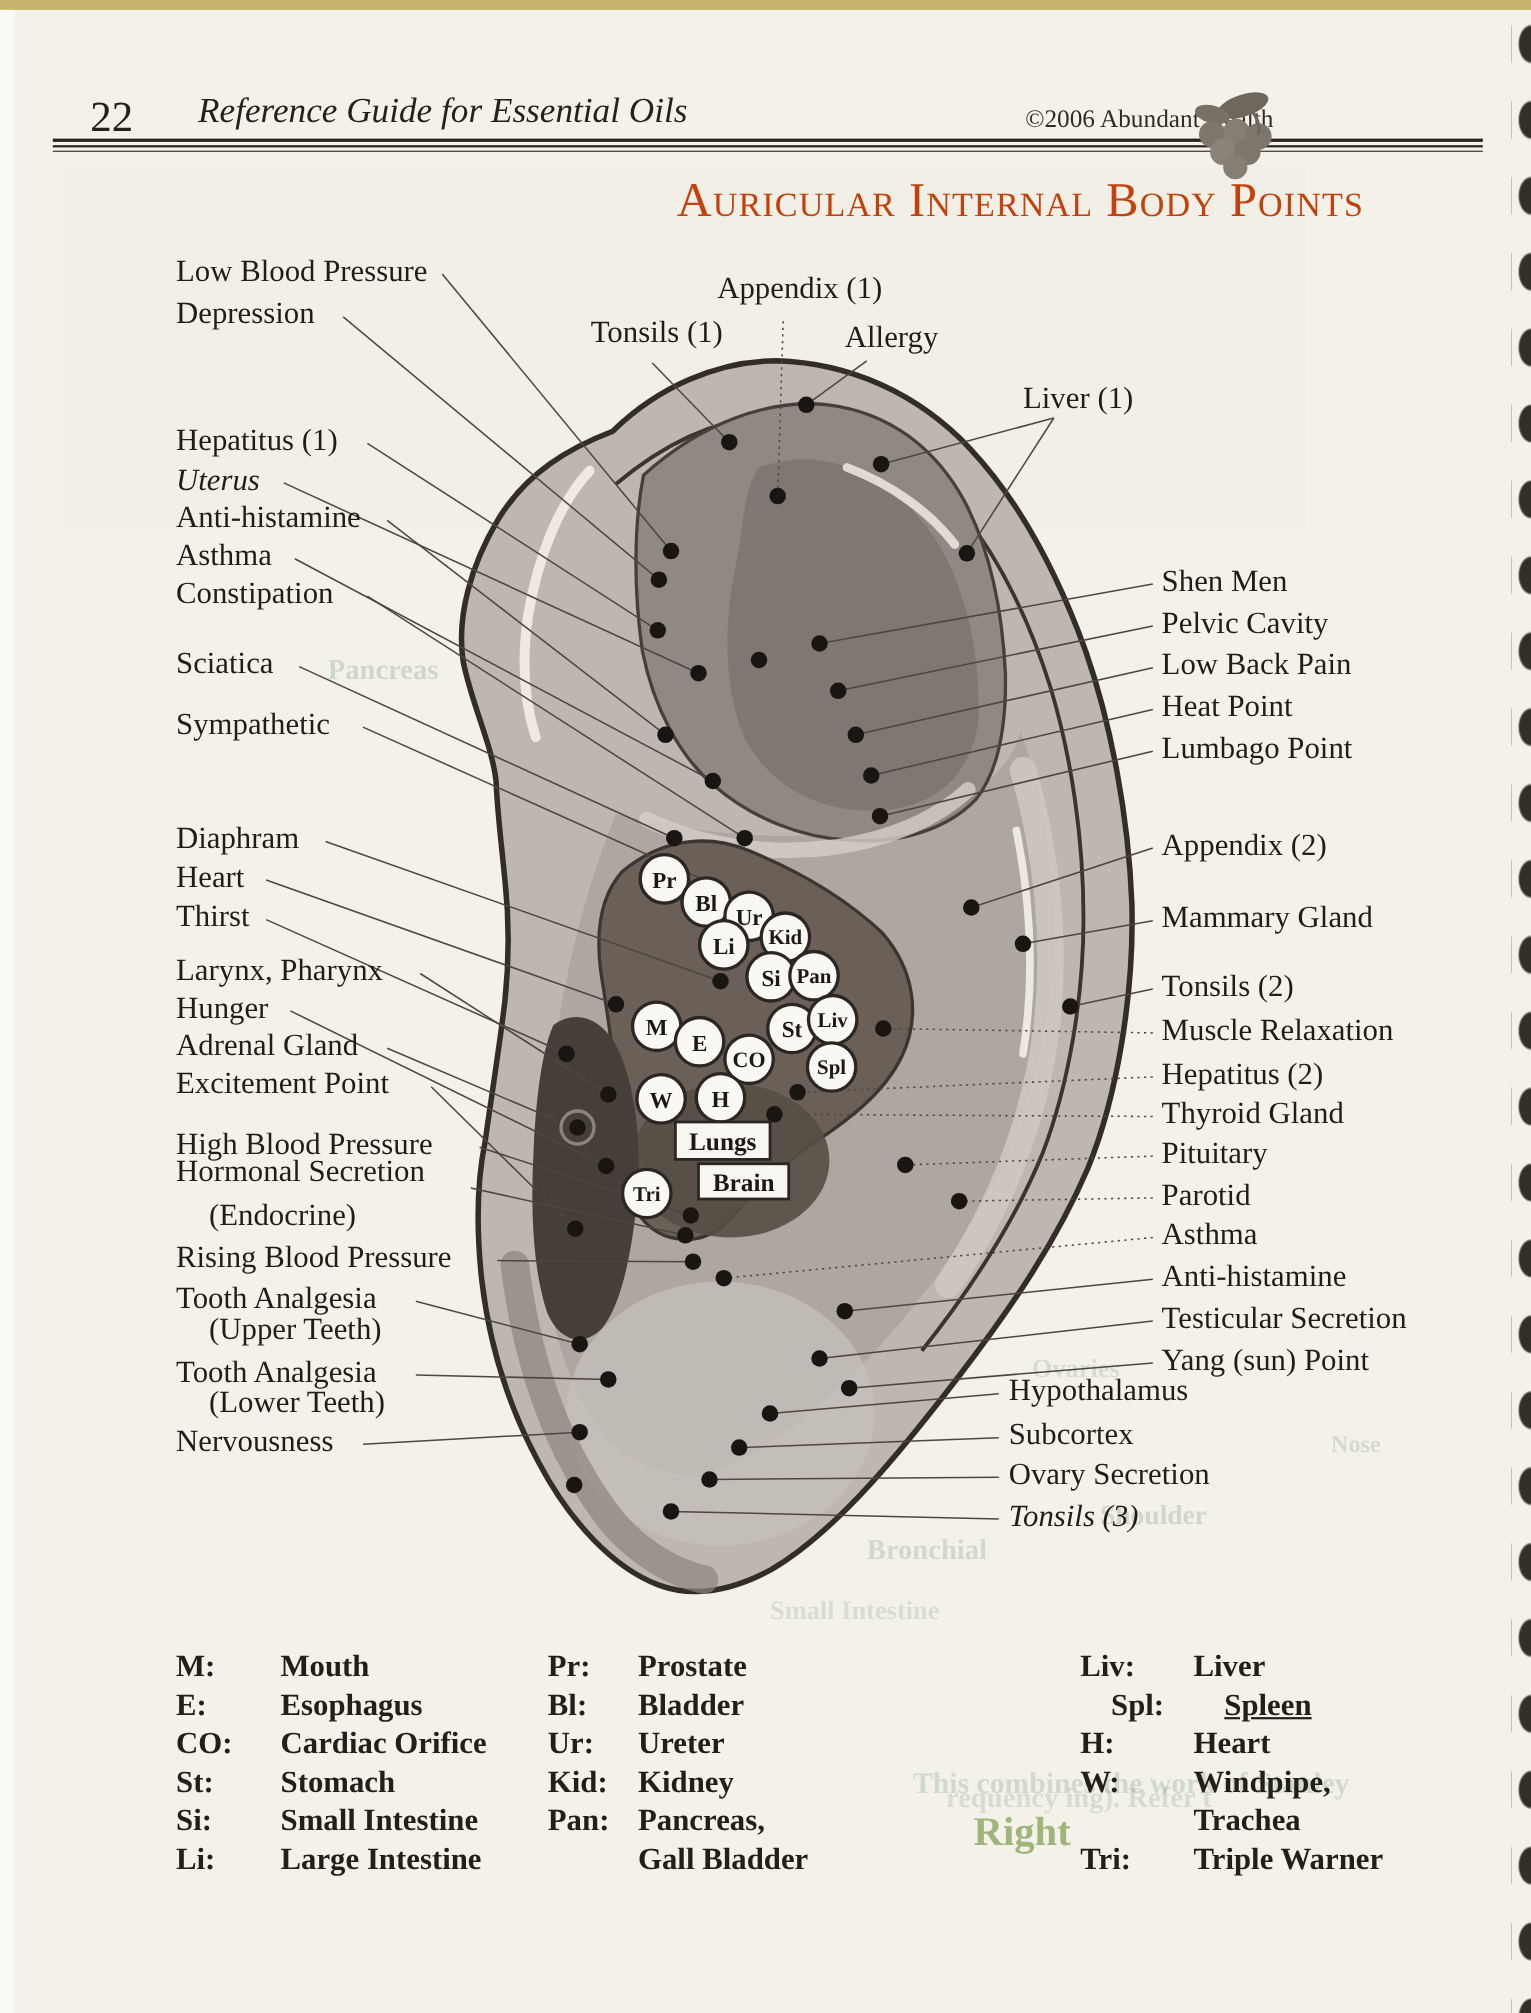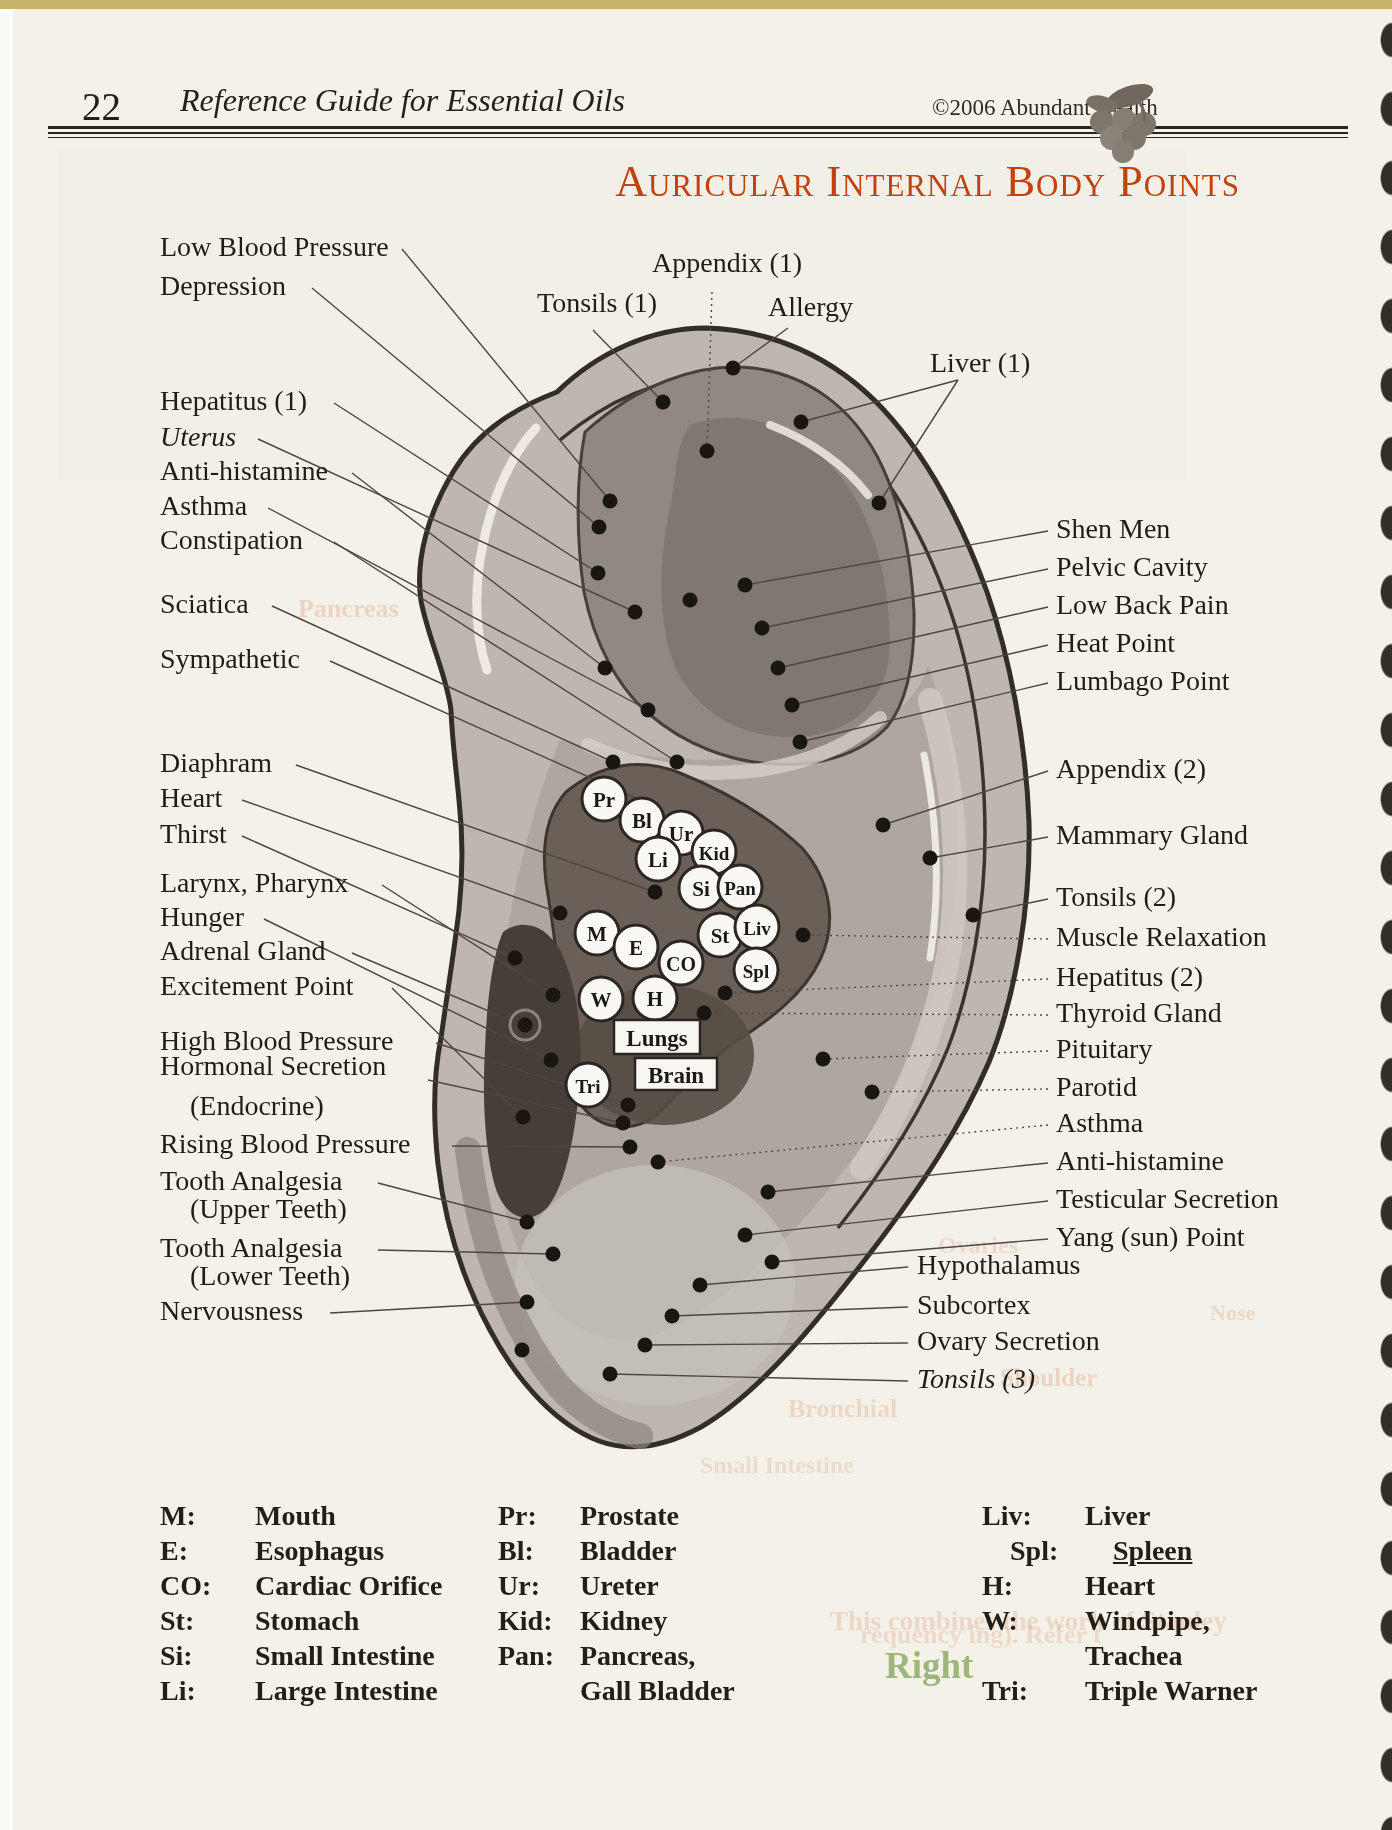--- a/index.html
+++ b/index.html
@@ -23,21 +23,21 @@
   #rule3{top:137px;width:1300px;height:1px;}
   #page-title{left:0;top:156px;width:1240px;text-align:right;font-size:44px;font-weight:normal;
      font-variant:small-caps;letter-spacing:1px;color:#c2410c;}
   
   .lbl{position:absolute;font-size:28px;line-height:30px;color:#221c16;white-space:nowrap;}
   
   .leg-row{position:absolute;font-size:28px;font-weight:bold;color:#241e18;white-space:nowrap;}
   .leg-abbr{display:inline-block;}
   .c1 .leg-abbr{width:95px;} .c2 .leg-abbr{width:82px;} .c3 .leg-abbr{width:103px;}
   
-  .ghost{position:absolute;color:#c2410c;white-space:nowrap;font-weight:bold;}
+  .ghost{position:absolute;color:#14532d;white-space:nowrap;font-weight:bold;}
   svg text{font-family:"Liberation Serif","DejaVu Serif",serif;}
 </style>
 </head>
 <body>
 
 <div class="abs" id="mid-tone"></div>
 <div class="abs" id="top-band"></div>
 <div class="abs" id="left-strip"></div>
 
 <div class="abs" id="page-number">22</div>

